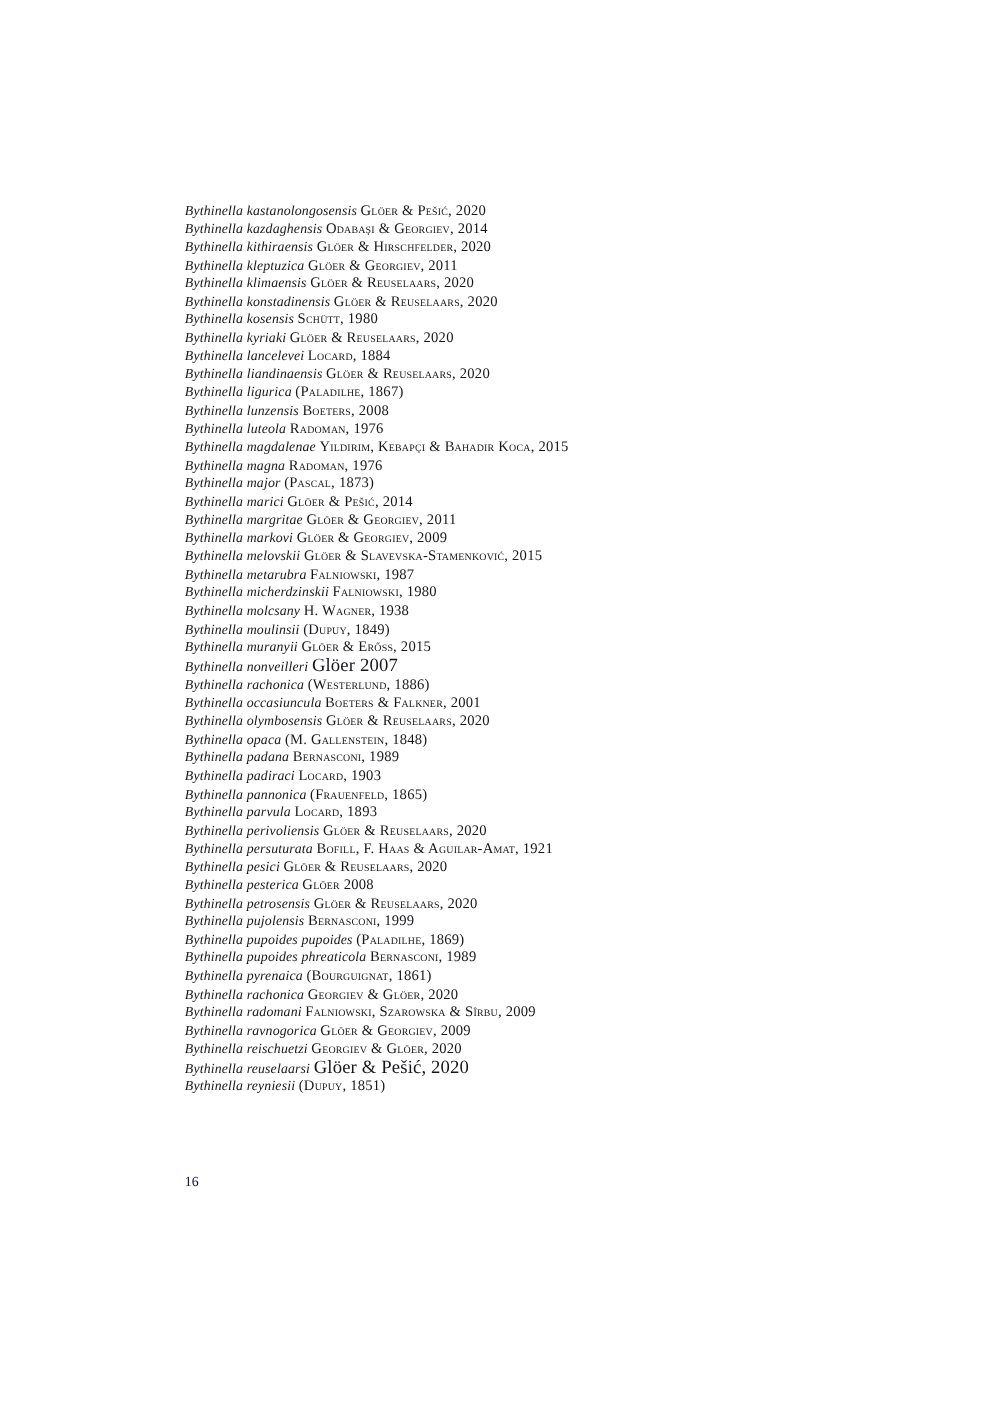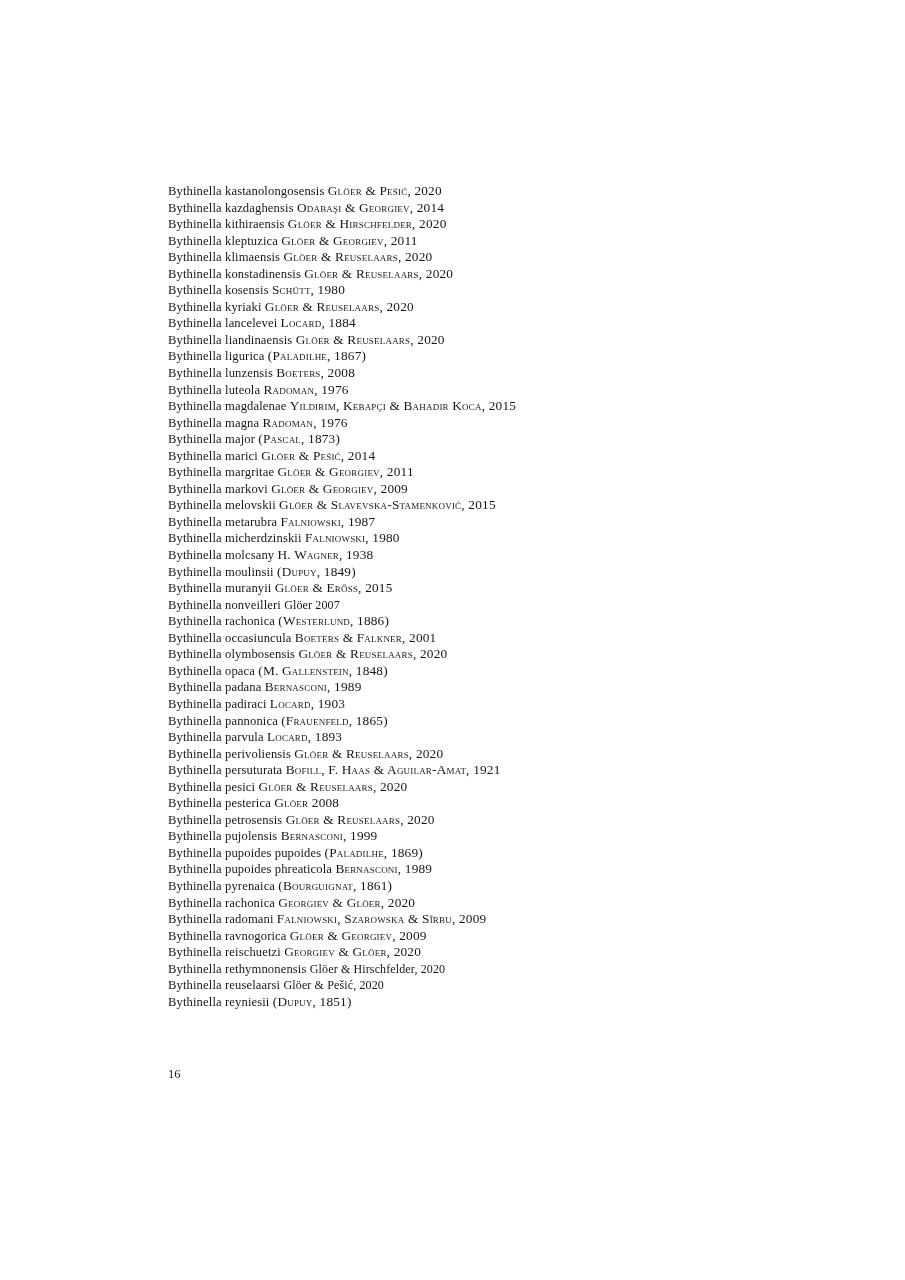--- a/index.html
+++ b/index.html
@@ -33,35 +33,36 @@
   .species-line {
     font-size: 12.6px;
     line-height: 16.55px;
     white-space: nowrap;
     letter-spacing: 0.01em;
     color: #15171a;
   }
 
   
   .taxon {
+    font-style: italic;
   }
 
   
   .authority {
     font-style: normal;
     font-variant: small-caps;
     font-size: 13.3px;
     letter-spacing: 0.015em;
   }
 
   
   .authority-plain {
     font-style: normal;
     font-variant: normal;
-    font-size: 12px;
+    font-size: 17px;
   }
 
   .page-number {
     position: absolute;
     left: 168px;
     top: 1066px;
     font-size: 12.6px;
     line-height: 16px;
     color: #0f172a;
     font-style: normal;
@@ -113,20 +114,19 @@
       <div class="species-line"><span class="taxon">Bythinella pesterica</span> <span class="authority">Glöer 2008</span></div>
       <div class="species-line"><span class="taxon">Bythinella petrosensis</span> <span class="authority">Glöer &amp; Reuselaars, 2020</span></div>
       <div class="species-line"><span class="taxon">Bythinella pujolensis</span> <span class="authority">Bernasconi, 1999</span></div>
       <div class="species-line"><span class="taxon">Bythinella pupoides pupoides</span> <span class="authority">(Paladilhe, 1869)</span></div>
       <div class="species-line"><span class="taxon">Bythinella pupoides phreaticola</span> <span class="authority">Bernasconi, 1989</span></div>
       <div class="species-line"><span class="taxon">Bythinella pyrenaica</span> <span class="authority">(Bourguignat, 1861)</span></div>
       <div class="species-line"><span class="taxon">Bythinella rachonica</span> <span class="authority">Georgiev &amp; Glöer, 2020</span></div>
       <div class="species-line"><span class="taxon">Bythinella radomani</span> <span class="authority">Falniowski, Szarowska &amp; Sîrbu, 2009</span></div>
       <div class="species-line"><span class="taxon">Bythinella ravnogorica</span> <span class="authority">Glöer &amp; Georgiev, 2009</span></div>
       <div class="species-line"><span class="taxon">Bythinella reischuetzi</span> <span class="authority">Georgiev &amp; Glöer, 2020</span></div>
-      <div class="species-line"><span class="taxon">Bythinella rethymnonensis</span> <span class="authority-plain">Glöer &amp; Hirschfelder, 2020</span></div>
       <div class="species-line"><span class="taxon">Bythinella reuselaarsi</span> <span class="authority-plain">Glöer &amp; Pešić, 2020</span></div>
       <div class="species-line"><span class="taxon">Bythinella reyniesii</span> <span class="authority">(Dupuy, 1851)</span></div>
     </div>
 
   <div class="page-number">16</div>
 
 </div>
 
 </body></html>

